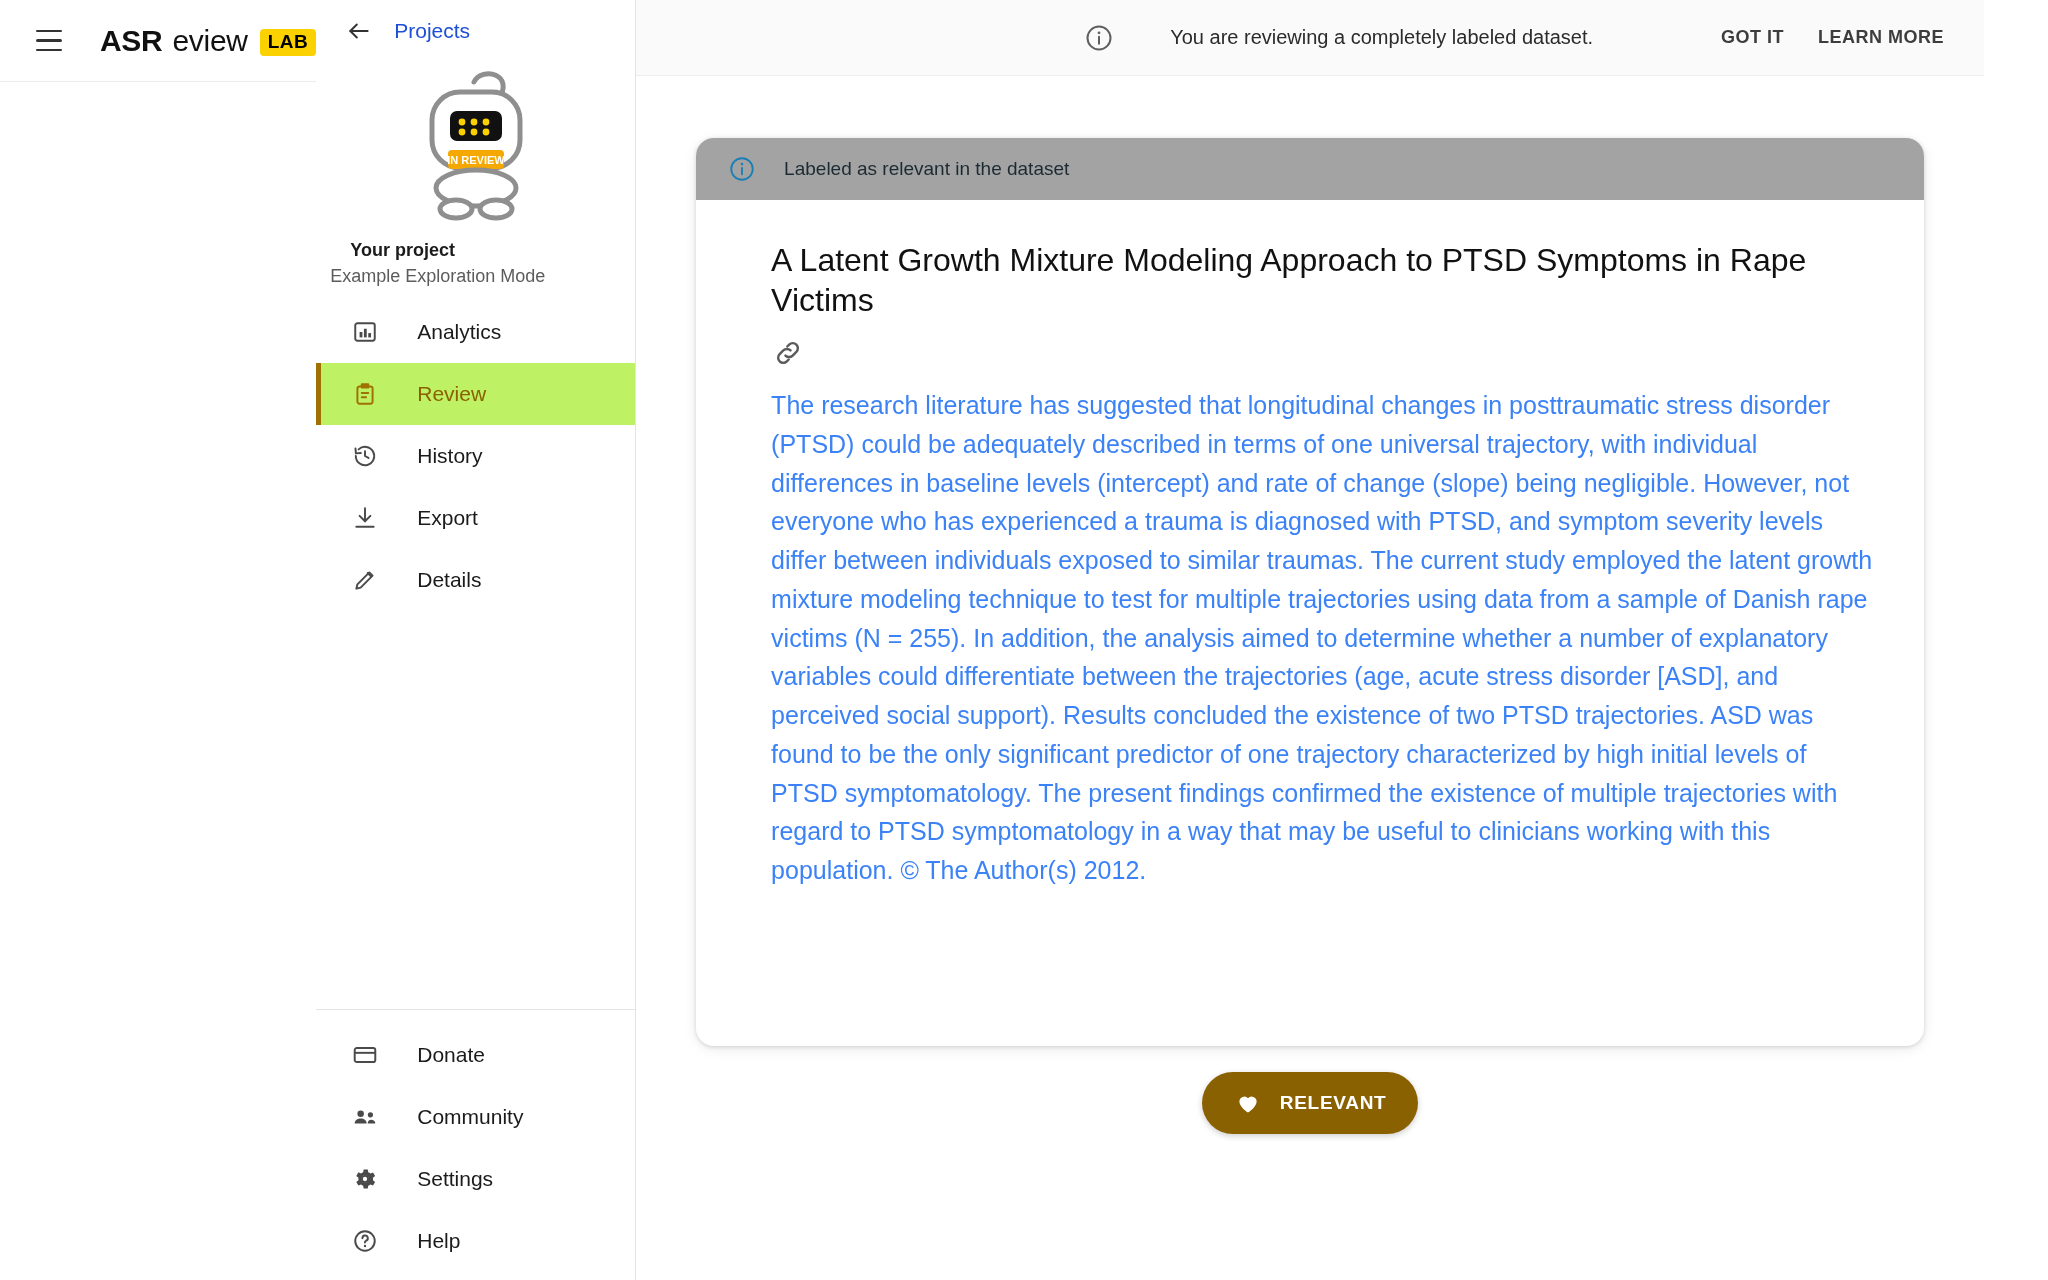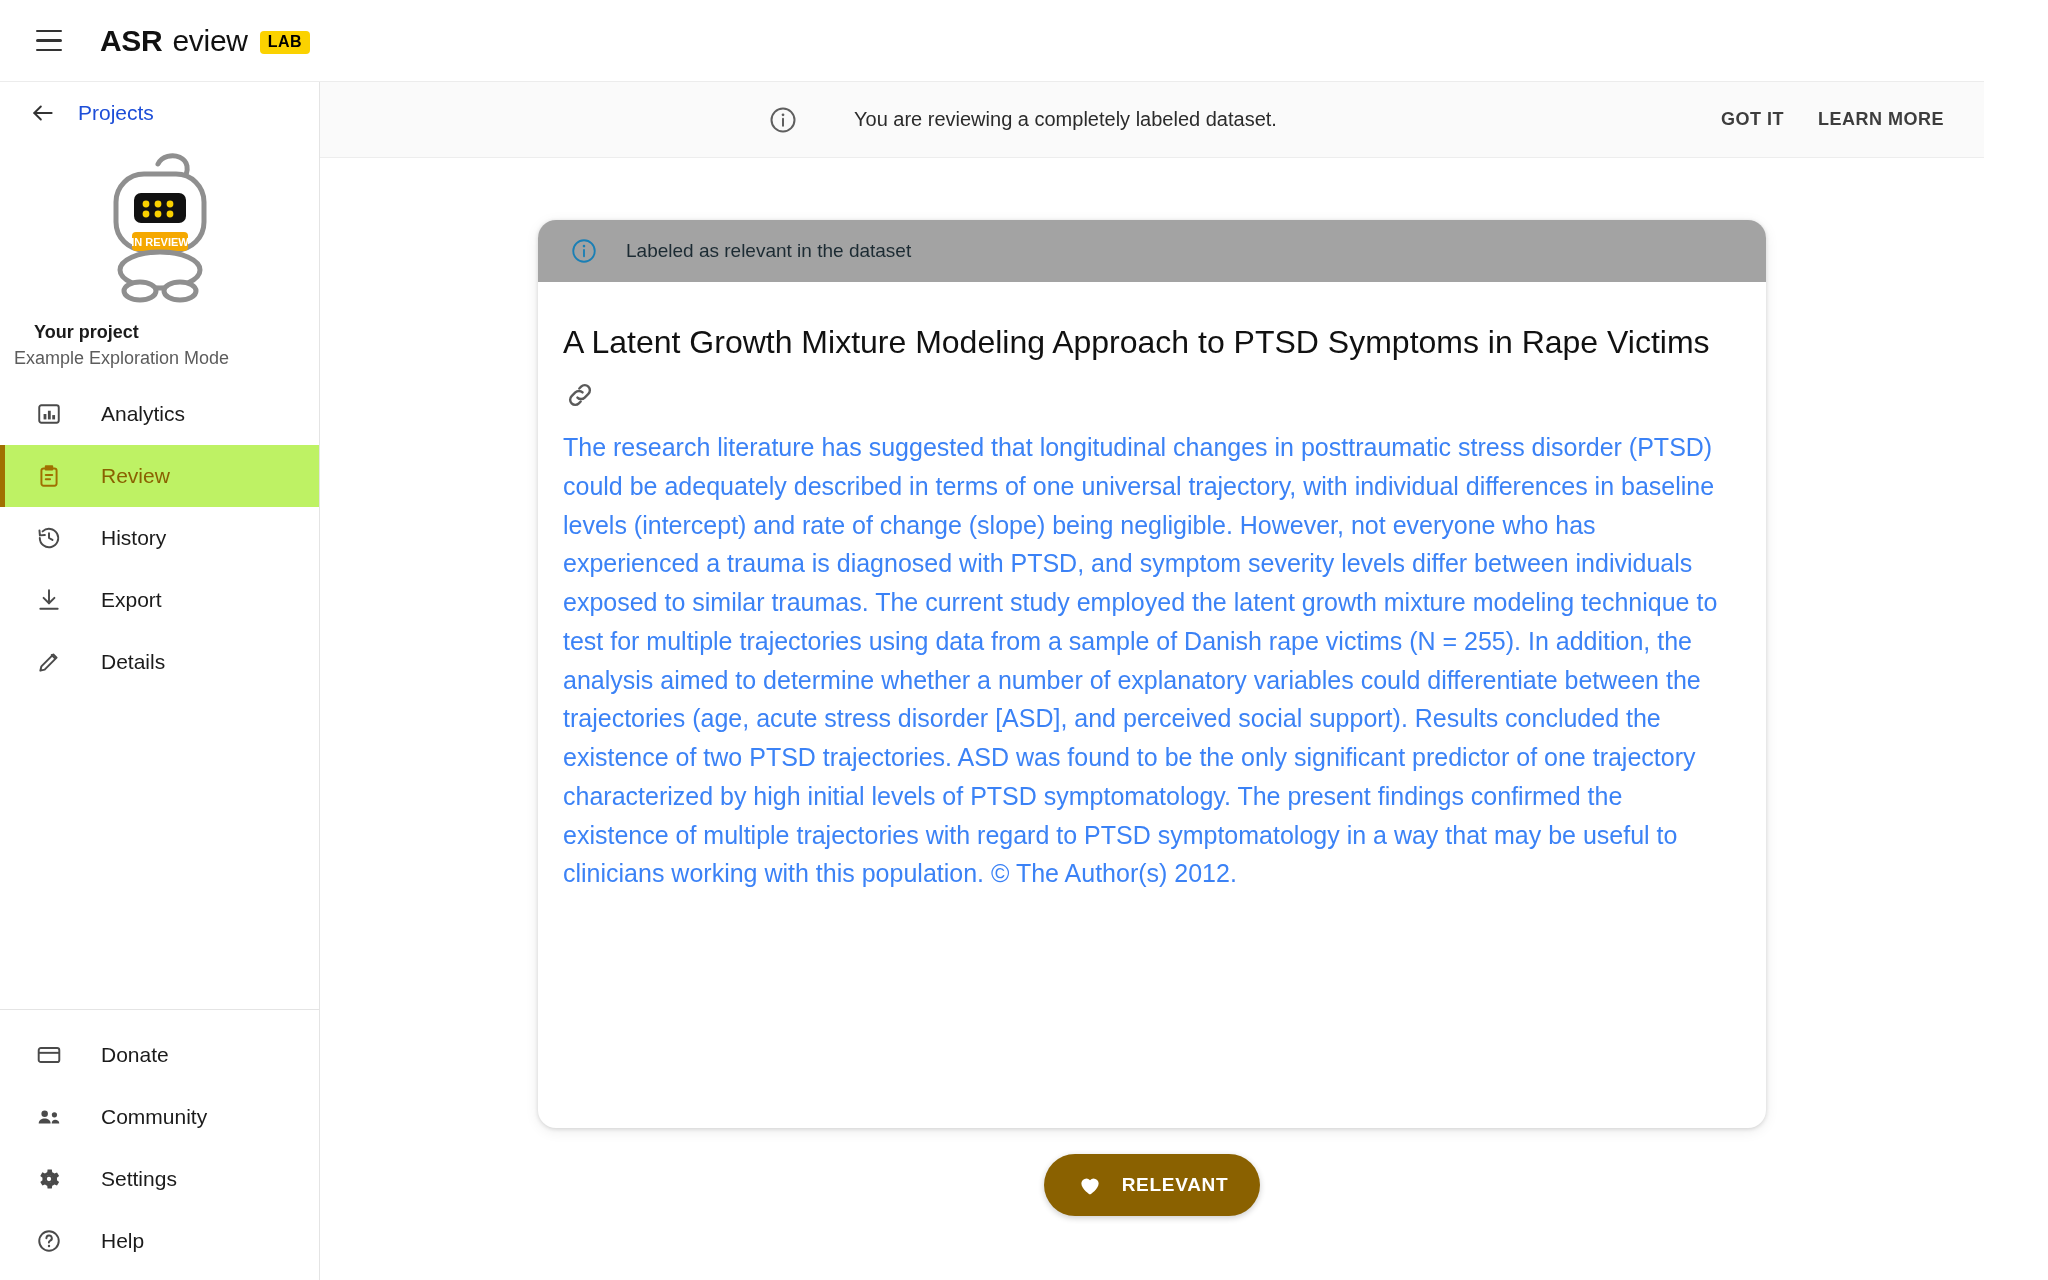--- a/index.html
+++ b/index.html
@@ -7,21 +7,21 @@
     margin: 0; padding: 0;
     width: 2048px; height: 1280px;
     background: #ffffff;
     font-family: "Liberation Sans", sans-serif;
     overflow: hidden;
   }
   .app {
     position: relative;
     width: 1984px; height: 1280px;
     display: flex;
-    flex-direction: column;
+    flex-direction: row;
     justify-content: flex-end;
   }
 
   
   .topbar {
     height: 82px;
     flex: 0 0 82px;
     background: #ffffff;
     display: flex;
     align-items: center;
@@ -50,21 +50,21 @@
     font-size: 30px;
     font-weight: 400;
     letter-spacing: -0.3px;
     color: #111;
   }
   .brand .asr { font-weight: 700; }
   .brand .review { font-weight: 400; }
   .brand .lab {
     background: #fbd200;
     color: #000;
-    font-size: 16px;
+    font-size: 19px;
     font-weight: 700;
     padding: 2px 8px 3px 8px;
     border-radius: 4px;
     letter-spacing: 0.5px;
     margin-left: 2px;
     position: relative;
     top: 2px;
   }
 
   .body-row {
@@ -235,21 +235,21 @@
     width: 28px; height: 28px;
     color: #1a7fb5;
     flex: 0 0 28px;
   }
   .chip-text {
     font-size: 19px;
     color: #1c2b33;
   }
   .card-body {
     flex: 1 1 auto;
-    padding: 40px 48px 0 25px;
+    padding: 40px 48px 0 75px;
     display: flex;
     flex-direction: column;
     min-height: 0;
   }
   .record-title {
     font-size: 32px;
     line-height: 1.25;
     color: #111;
     font-weight: 400;
     margin: 0 0 16px 0;

